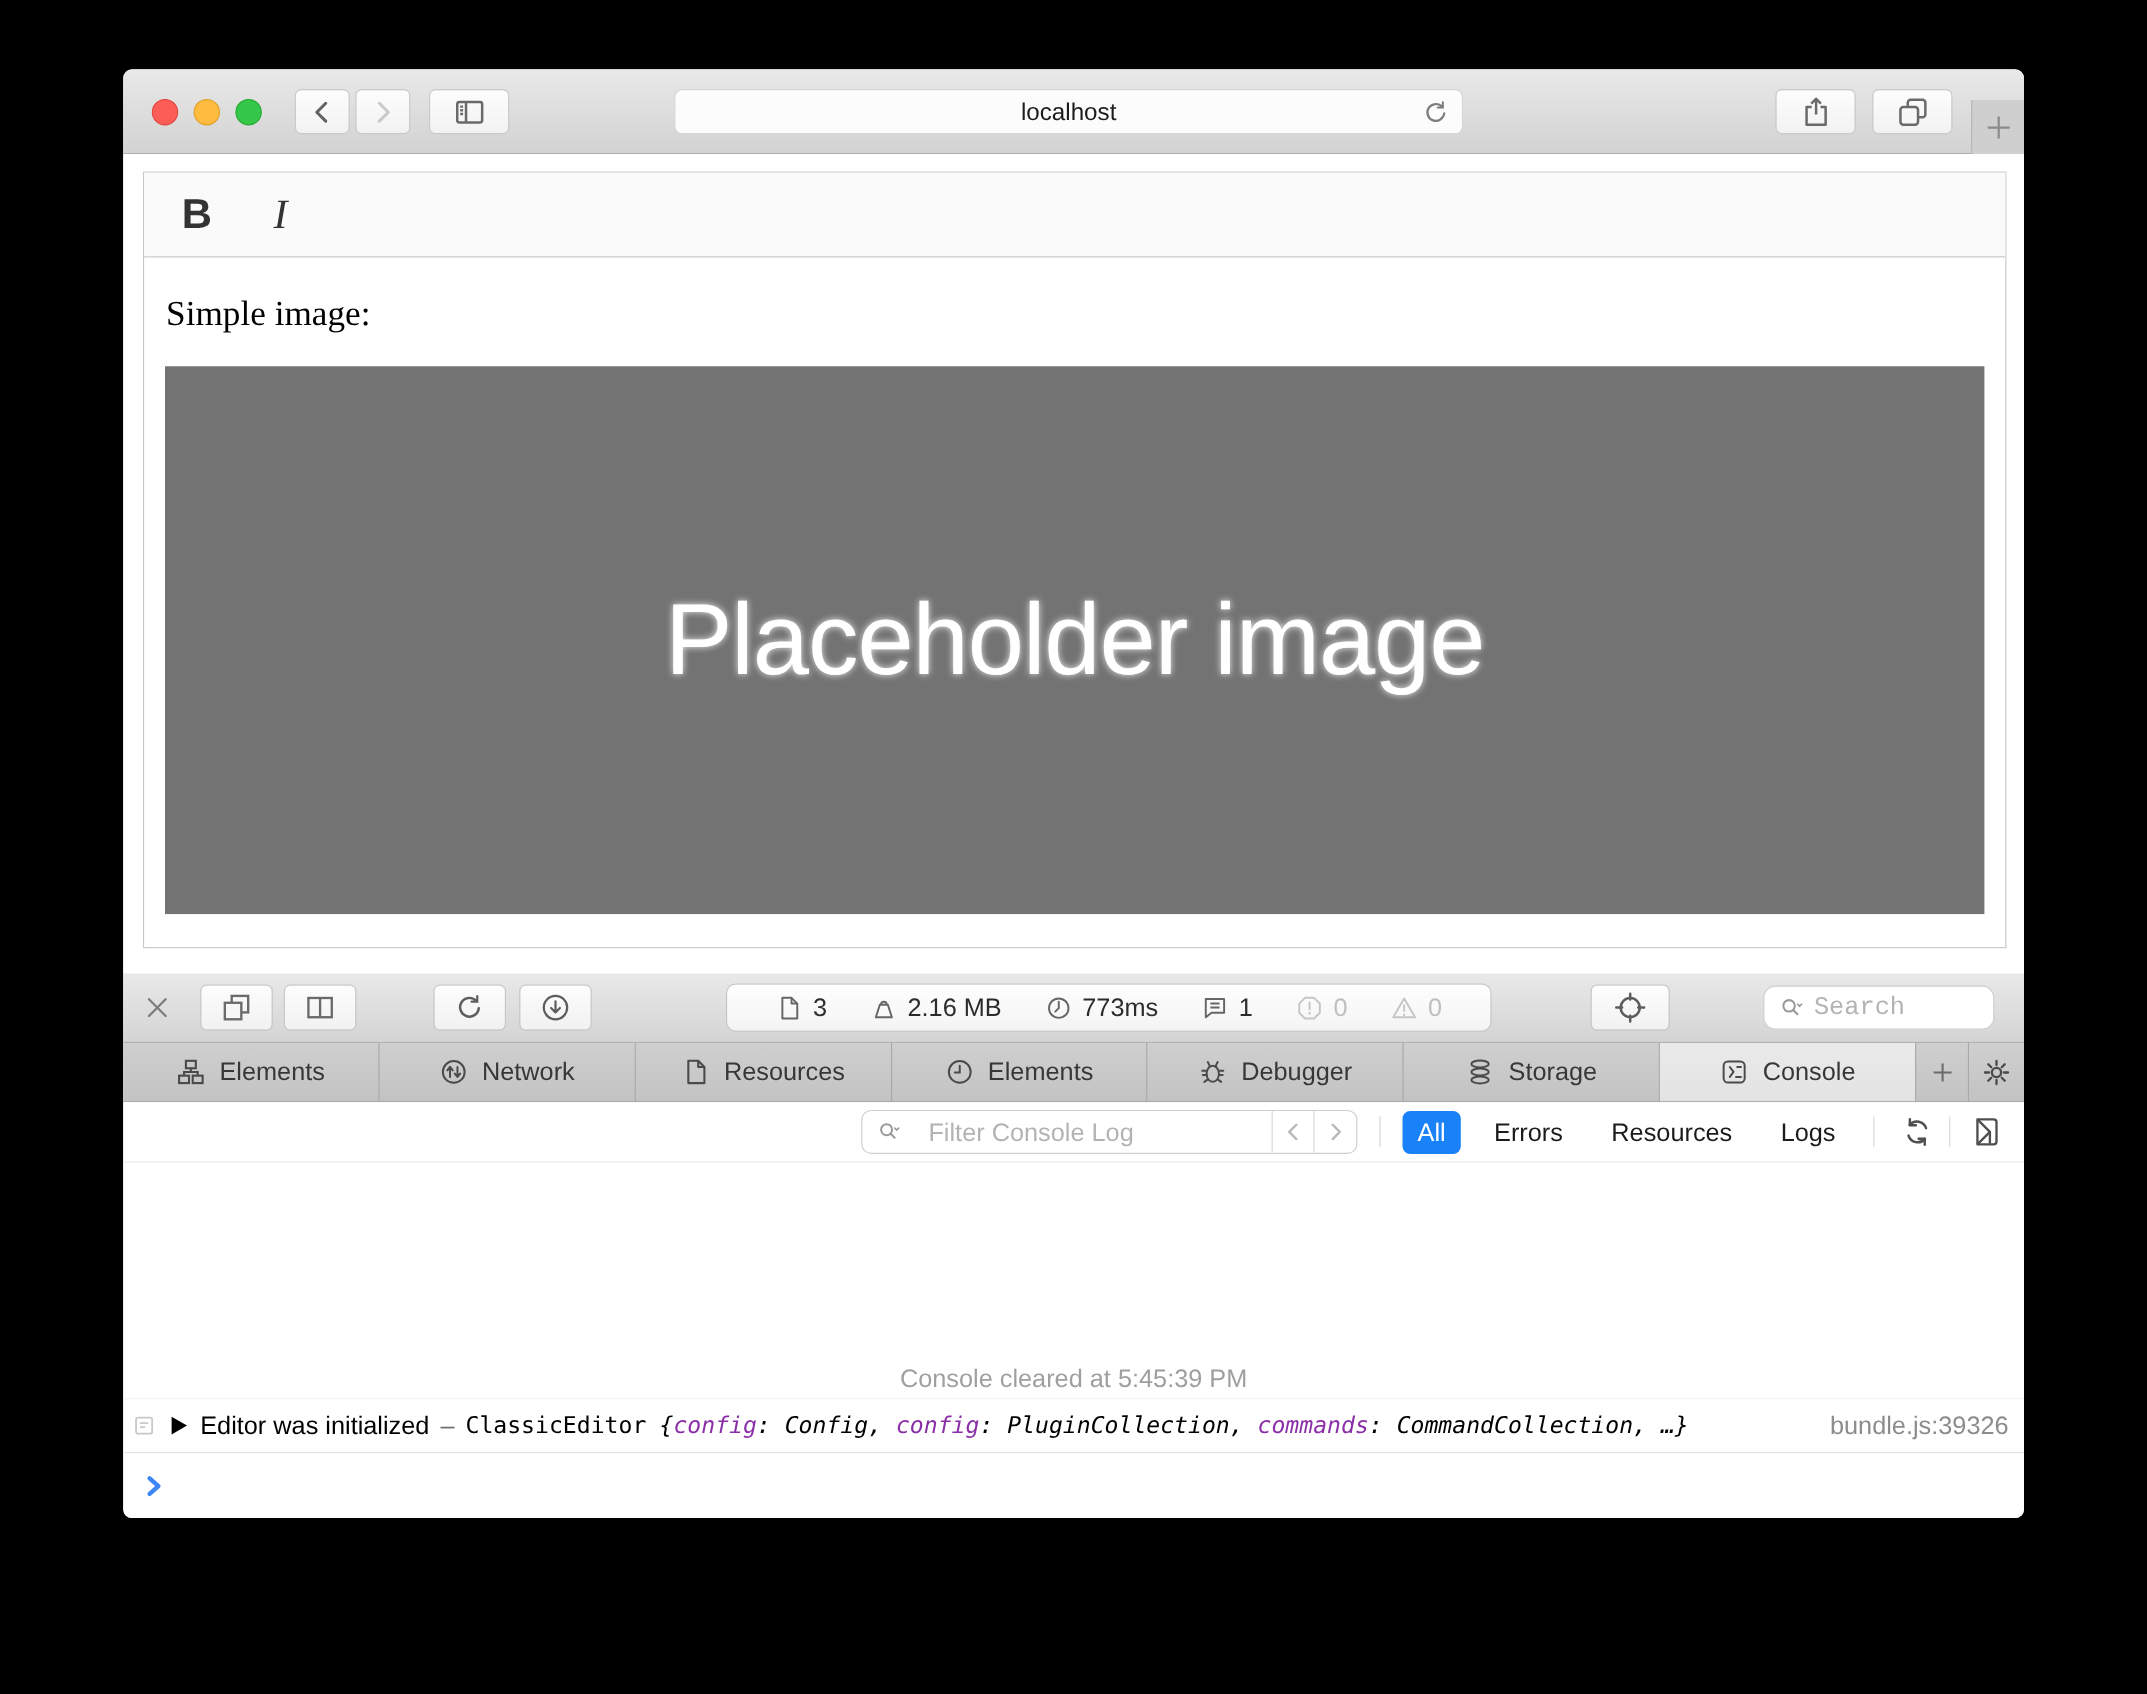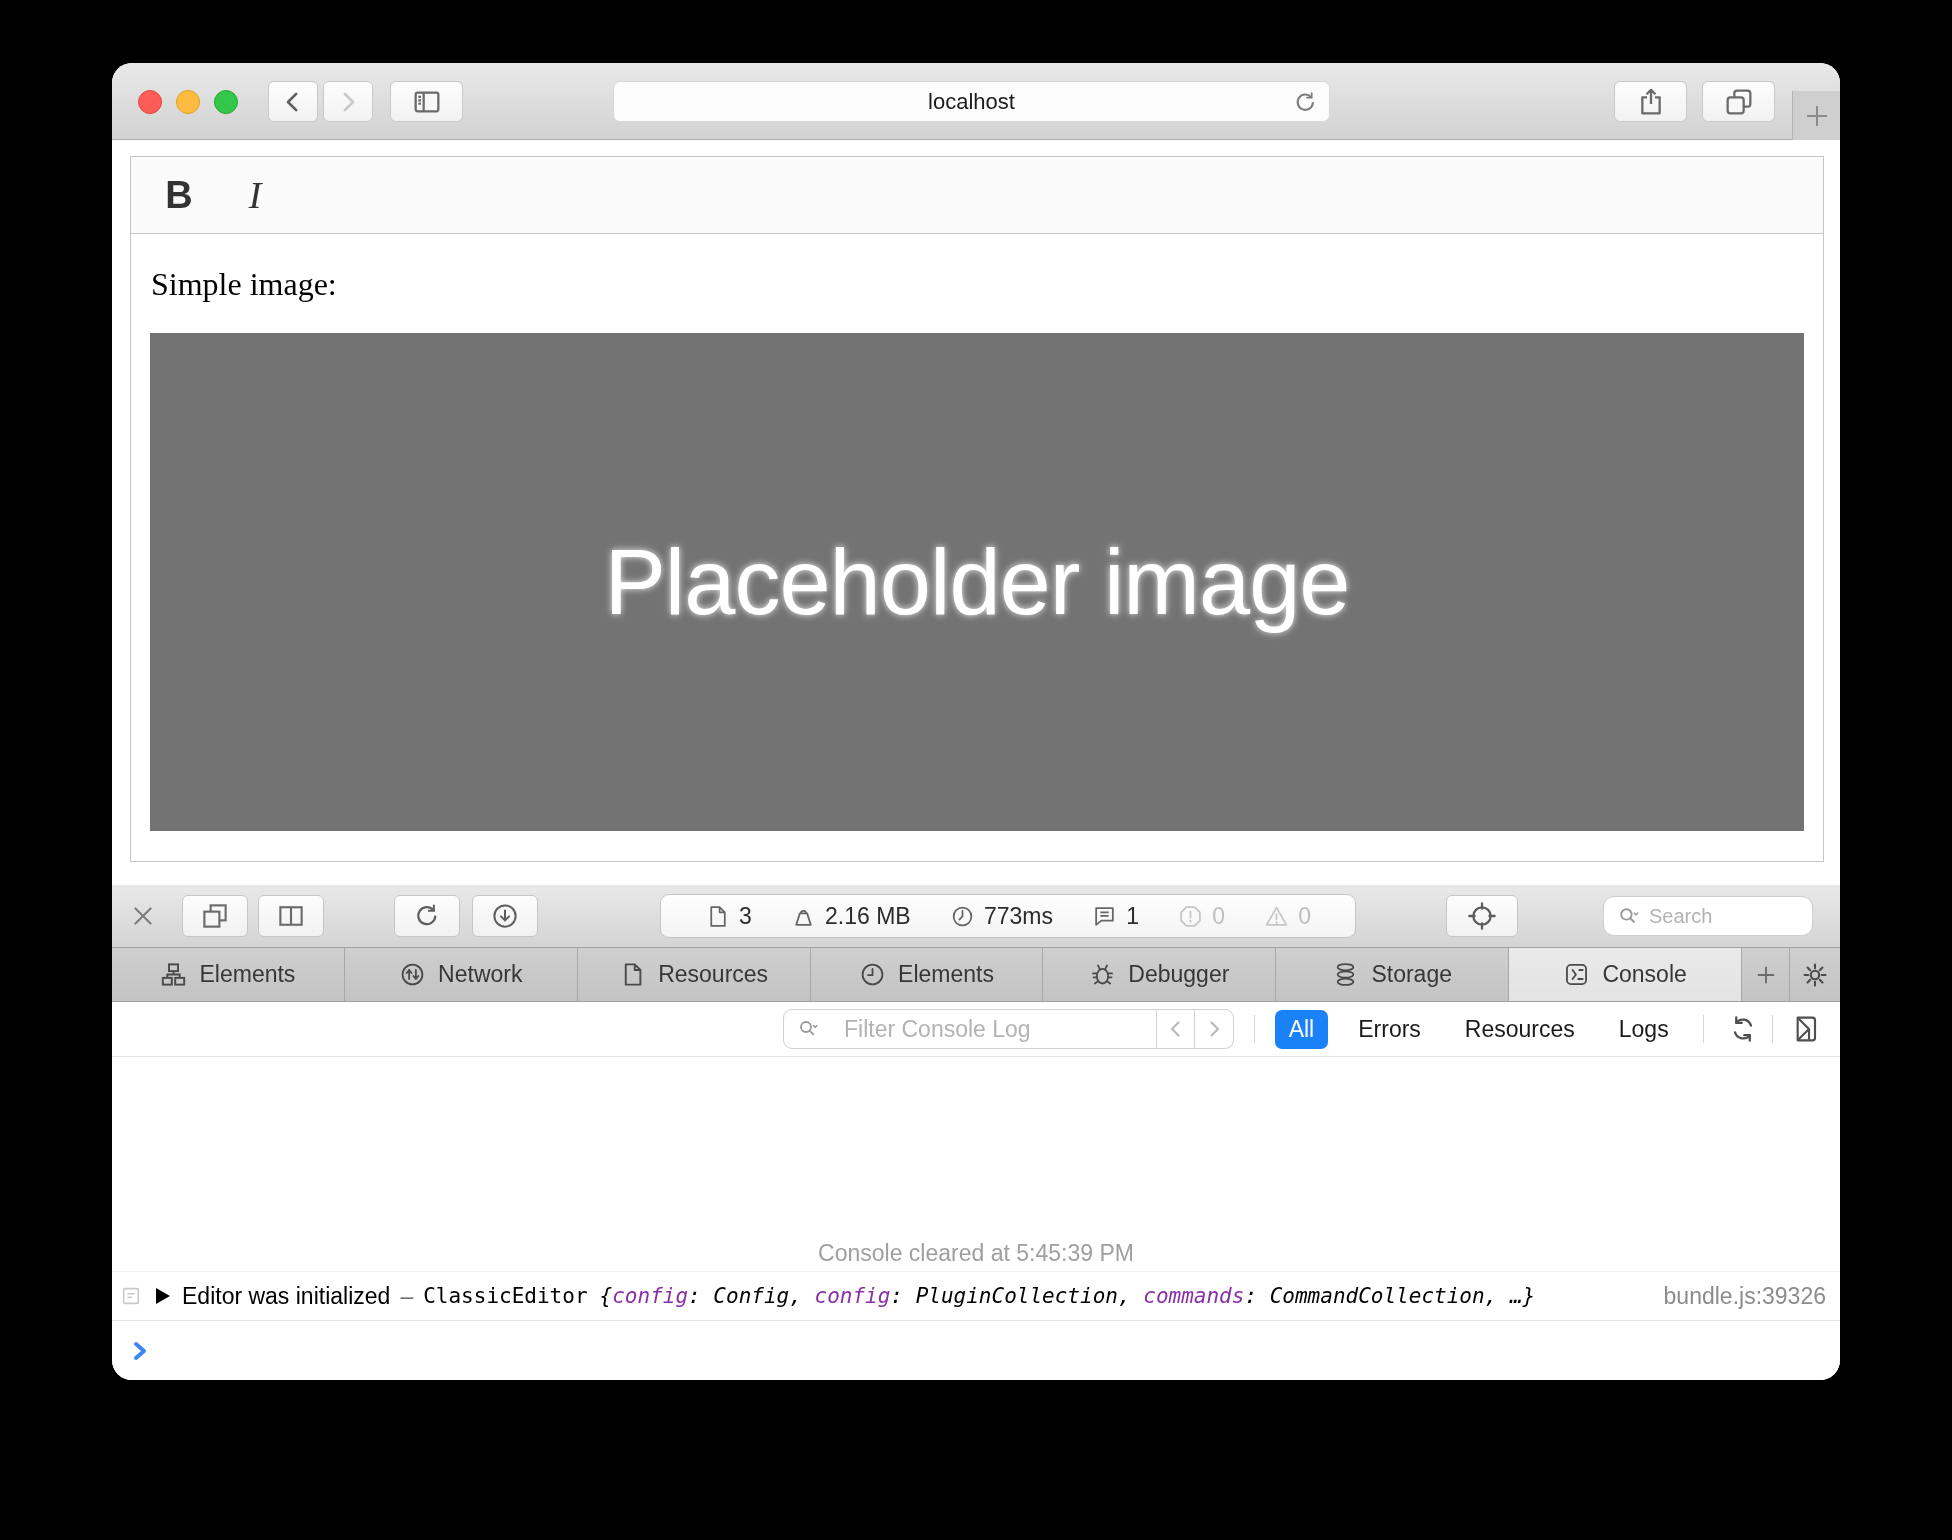--- a/index.html
+++ b/index.html
@@ -1,19 +1,19 @@
 <!DOCTYPE html>
 <html><head>
 <meta charset="utf-8">
 <style>
   * { margin:0; padding:0; box-sizing:border-box; }
   html,body { width:1952px; height:1540px; background:#000; font-family:"Liberation Sans", sans-serif; }
   .window {
     position:absolute; left:112px; top:63px; width:1728px; height:1317px;
-    border-radius:20px; overflow:hidden; background:#fff;
+    border-radius:8px; overflow:hidden; background:#fff;
     box-shadow:0 25px 70px rgba(0,0,0,.6);
     display:flex; flex-direction:column;
   }
   
   .titlebar {
     position:relative; height:77px; flex:0 0 77px;
     background:linear-gradient(#e9e9e9,#d2d2d2);
     border-bottom:1px solid #aeaeae;
   }
   .lights { position:absolute; left:26px; top:27px; display:flex; gap:14px; }
@@ -83,21 +83,21 @@
   }
   .stat { display:flex; align-items:center; gap:9px; font-size:23px; color:#2c2c2c; }
   .stat.dim { color:#bfbfbf; }
   .search-field {
     margin-left:85px; width:210px; height:40px; border-radius:11px;
     background:#fff; border:1px solid #cecece;
     display:flex; align-items:center; padding:0 12px; gap:8px;
   }
   .search-field input {
     border:none; outline:none; background:transparent; width:130px;
-    font-size:20px; color:#444; font-family:Liberation Sans, sans-serif;
+    font-size:23px; color:#444; font-family:Liberation Mono, monospace;
   }
   .search-field input::placeholder { color:#b3b3b3; }
   
   .tabbar {
     flex:0 0 54px; display:flex;
     background:linear-gradient(#cfcfcf,#c3c3c3); border-bottom:1px solid #a0a0a0;
   }
   .tab {
     flex:1 1 0; display:flex; align-items:center; justify-content:center; gap:12px;
     border-right:1px solid #a8a8a8; font-size:23px; color:#373737;

